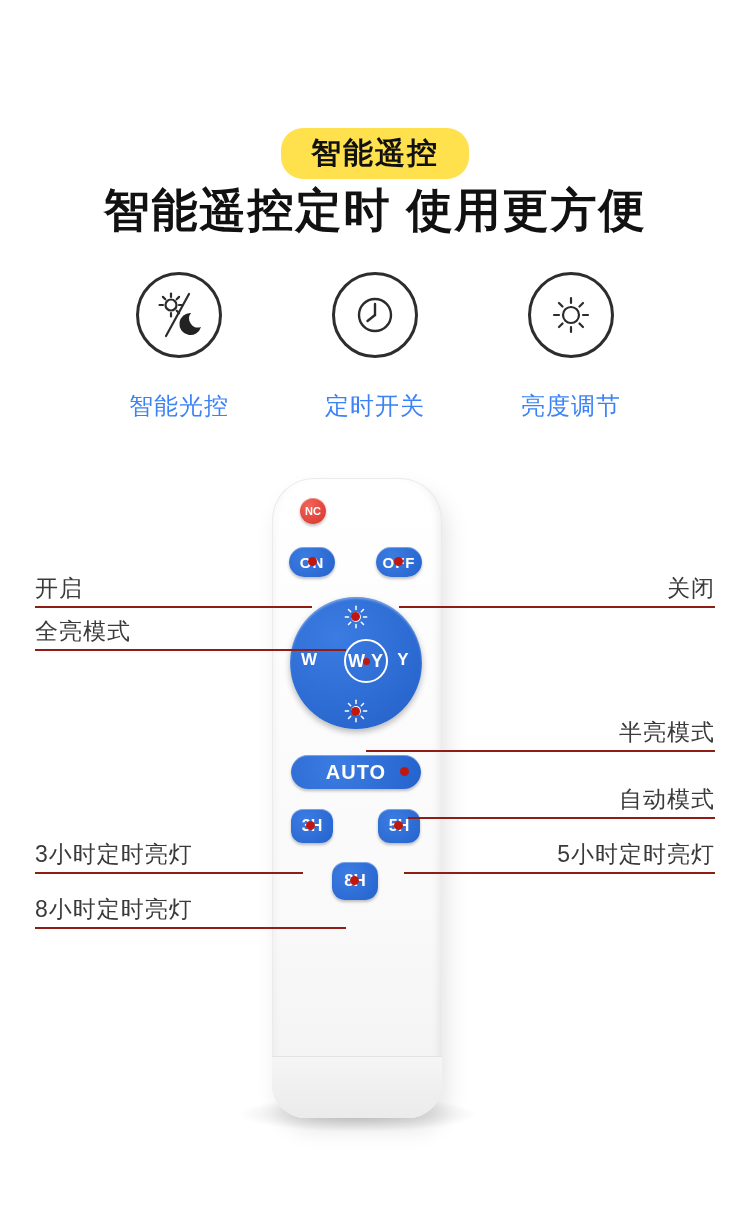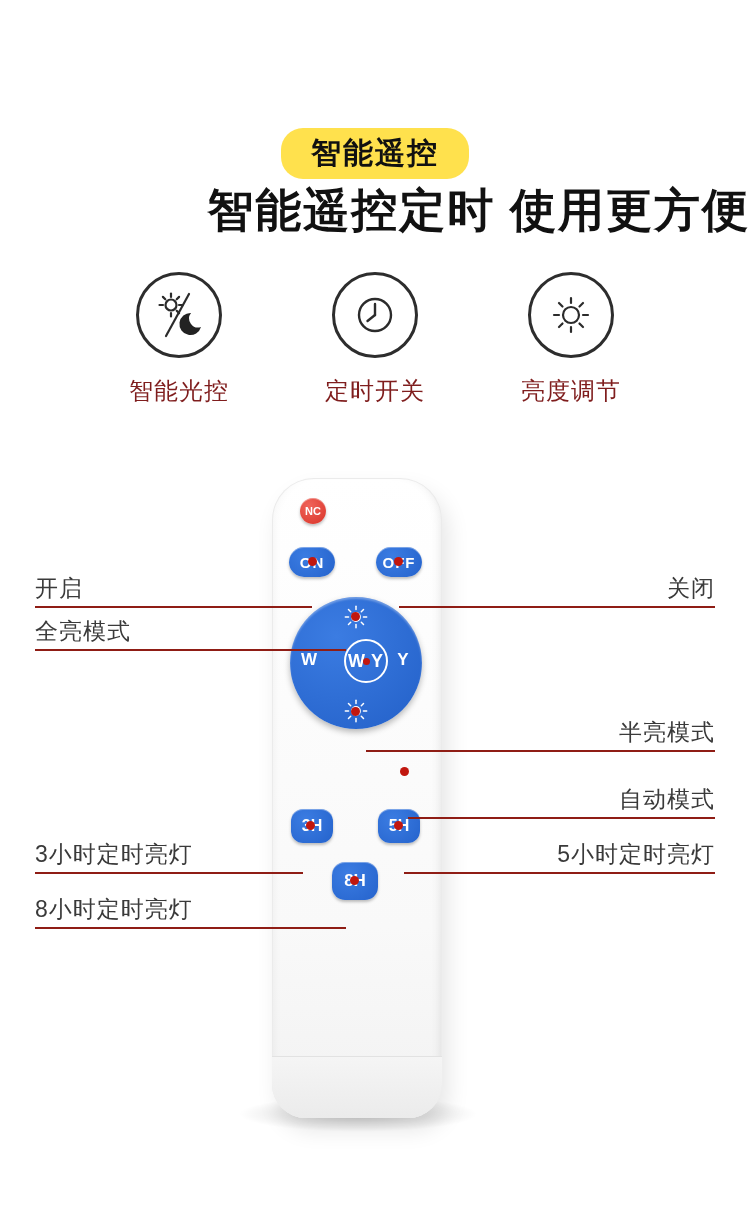--- a/index.html
+++ b/index.html
@@ -3,30 +3,30 @@
 <meta charset="utf-8">
 <style>
   * { margin:0; padding:0; box-sizing:border-box; }
   body { background:#fff; font-family:"Liberation Sans","DejaVu Sans",sans-serif; }
   .page { position:relative; width:750px; height:1221px; margin:0 auto; background:#ffffff; overflow:hidden; }
 
   
   .badge { position:absolute; top:128px; left:50%; transform:translateX(-50%);
            background:#ffe14d; color:#111; font-size:30px; font-weight:bold;
            padding:5px 30px; border-radius:22px; letter-spacing:2px; }
-  .title { position:absolute; top:180px; left:0; width:100%; text-align:right;
+  .title { position:absolute; top:180px; left:0; width:100%; text-align:center;
            font-size:46px; font-weight:900; color:#111; letter-spacing:2px; }
 
   
   .features { position:absolute; top:272px; left:0; width:100%;
               display:flex; justify-content:center; gap:56px; }
   .feature { width:140px; display:flex; flex-direction:column; align-items:center; }
   .feature-circle { width:86px; height:86px; border:3px solid #2d2d2d; border-radius:50%;
                     display:flex; align-items:center; justify-content:center; background:#fff; }
-  .feature-label { margin-top:17px; font-size:24px; color:#7f1d1d; letter-spacing:1px; }
+  .feature-label { margin-top:32px; font-size:24px; color:#3b82f6; letter-spacing:1px; }
 
   
   .remote-shadow { position:absolute; left:238px; top:1096px; width:240px; height:36px;
                    background:radial-gradient(ellipse at center, rgba(0,0,0,0.22) 0%, rgba(0,0,0,0) 70%);
                    z-index:1; }
   .remote { position:absolute; left:272px; top:478px; width:170px; height:640px;
             background:linear-gradient(180deg,#ffffff 0%,#f9f9f9 70%,#f2f2f2 100%);
             border-radius:42px 42px 34px 34px; z-index:2;
             box-shadow: inset 0 0 0 1px #ebebeb,
                         inset -8px 0 12px -8px rgba(0,0,0,0.12),
@@ -185,20 +185,21 @@
         </g>
       </svg>
       <span class="pad-letter pad-w">W</span>
       <span class="pad-letter pad-y">Y</span>
       <div class="pad-center">
         <span>WY</span>
         <span class="center-dot"></span>
       </div>
     </div>
 
+    <div class="rbtn btn-auto">AUTO</div>
     <div class="rbtn btn-3h">3H</div>
     <div class="rbtn btn-5h">5H</div>
     <div class="rbtn btn-8h">8H</div>
 
     <div class="remote-lower"></div>
   </div>
 
   <div class="callout left co-open">
     <span>开启</span>
   </div>

